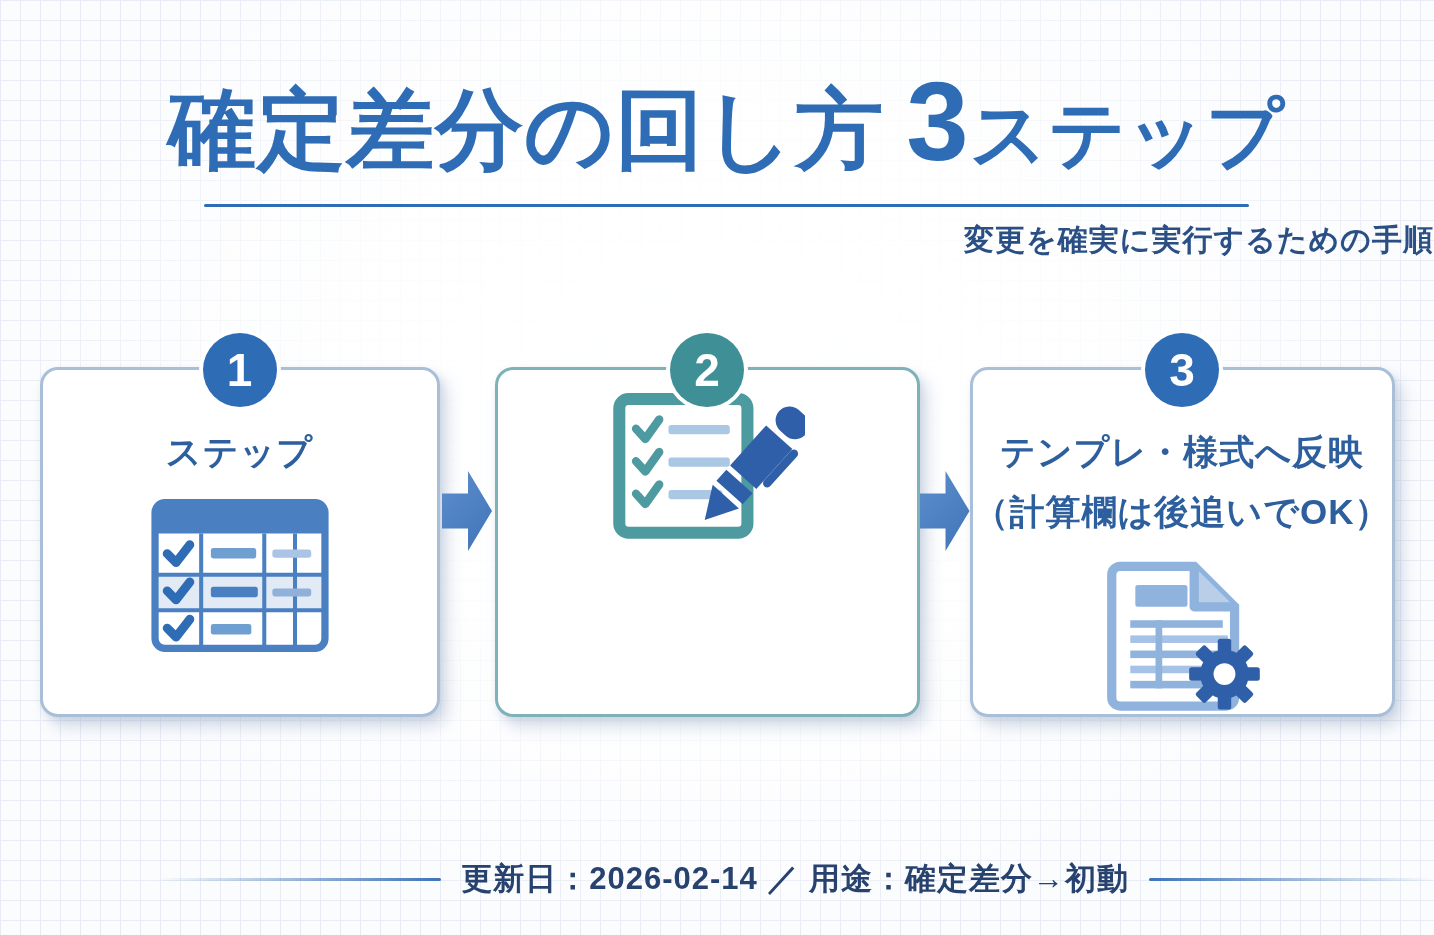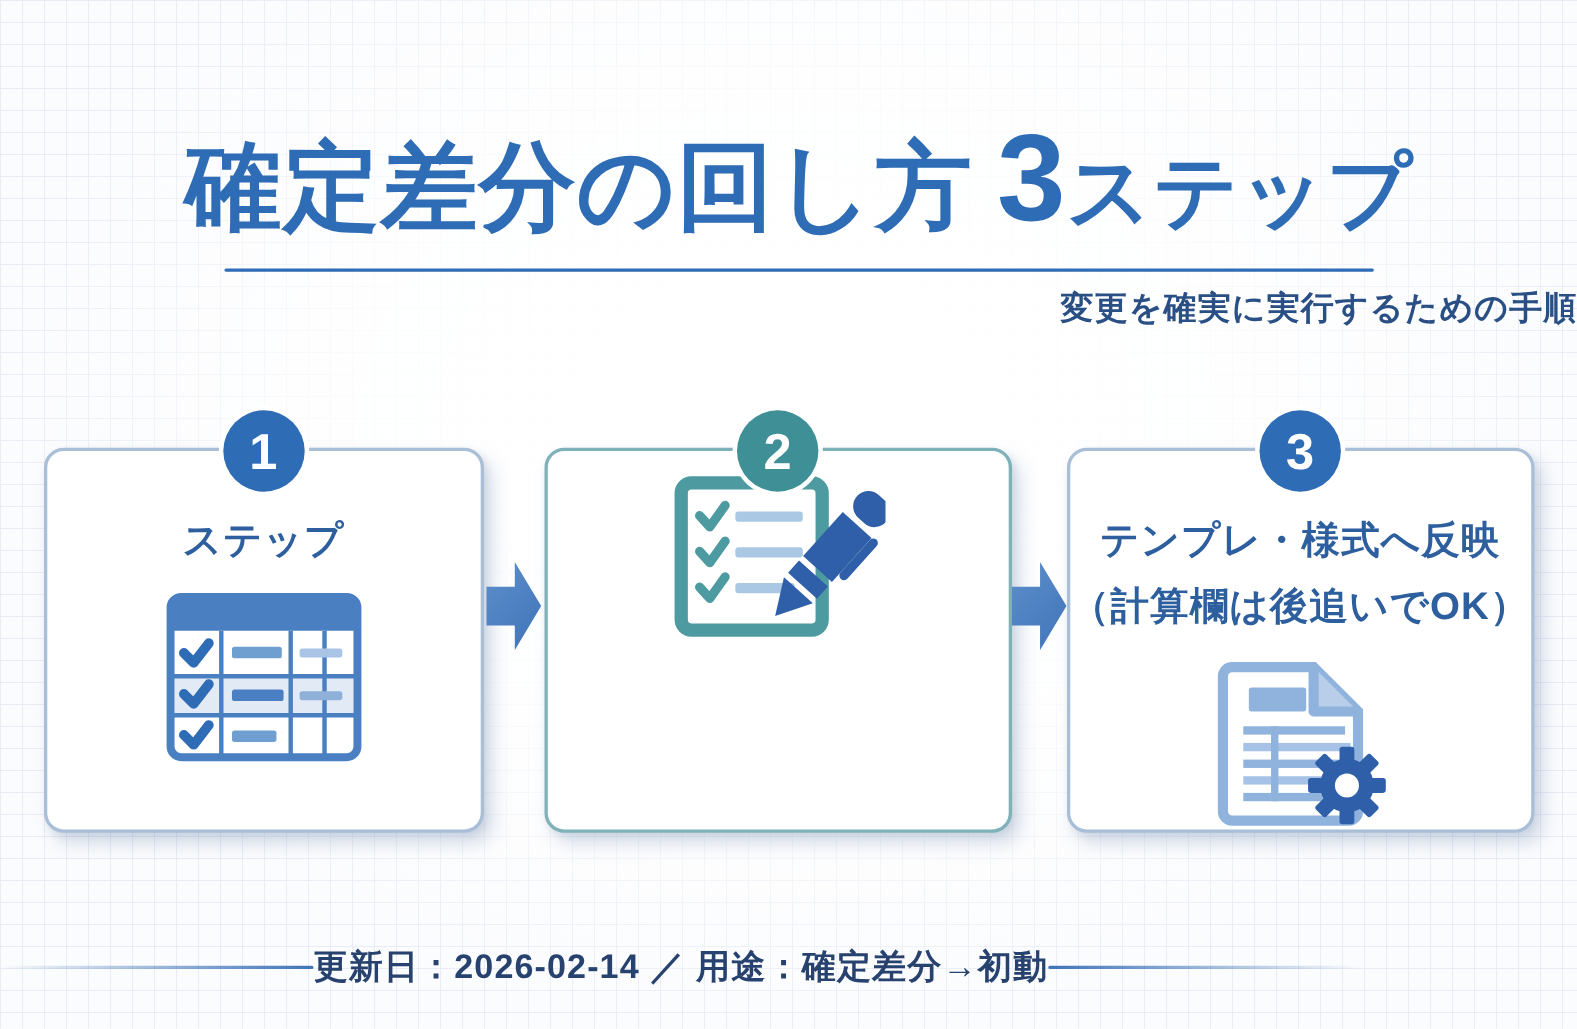--- a/index.html
+++ b/index.html
@@ -8,21 +8,21 @@
     font-family:"Liberation Sans","DejaVu Sans",sans-serif;
     background-color:#fbfcfe;
     background-image:
       radial-gradient(ellipse at 50% 42%, rgba(255,255,255,1) 0%, rgba(255,255,255,.85) 38%, rgba(255,255,255,0) 72%),
       linear-gradient(to right, #e8ecf5 1px, transparent 1px),
       linear-gradient(to bottom, #e8ecf5 1px, transparent 1px);
     background-size:100% 100%, 20px 20px, 20px 20px;
     overflow:hidden;
     position:relative;
   }
-  .header { text-align:center; padding-top:106px;margin-left:19px; }
+  .header { text-align:center; padding-top:66px;margin-left:19px; }
   .title { color:#2e6cb5; font-weight:900; letter-spacing:1px; line-height:1.0; white-space:nowrap; }
   .title .t-main   { font-size:88px; }
   .title .t-number { font-size:112px; margin-left:22px; }
   .title .t-suffix { font-size:76px; }
   .title-underline { width:1045px; height:3px; background:#2e6cb5; margin:26px auto 0; border-radius:2px; }
   .subtitle { margin-top:13px; font-size:30px; font-weight:800; color:#2a4f85; letter-spacing:1px;text-align:right; }
 
   .steps-row { display:flex; align-items:flex-start; justify-content:center; margin-top:106px; }
   .card {
     position:relative; height:350px; border-radius:18px; background:#fff;
@@ -47,21 +47,21 @@
   .card-icon { margin-top:16px; }
 
   .arrow-slot { width:55px; display:flex; justify-content:center; margin-top:104px; }
   .arrow-slot.slot-2 { width:50px; }
   .arrow {
     width:50px; height:80px;
     background:linear-gradient(135deg,#5e8fcc,#3f74b8);
     clip-path:polygon(0 28%, 52% 28%, 52% 0, 100% 50%, 52% 100%, 52% 72%, 0 72%);
   }
 
-  .footer { position:absolute; left:0; right:0; top:858px; display:flex; align-items:center; justify-content:flex-start; gap:0; }
+  .footer { position:absolute; left:0; right:0; top:858px; display:flex; align-items:center; justify-content:flex-end; gap:20px; }
   .footer-line { width:285px; height:3px; border-radius:2px; }
   .footer-line.left  { background:linear-gradient(to right, rgba(74,127,192,0), #3f74b8); }
   .footer-line.right { background:linear-gradient(to left,  rgba(74,127,192,0), #3f74b8); }
   .footer-text { font-size:31px; font-weight:800; color:#27426e; letter-spacing:1px; white-space:nowrap; }
 </style>
 </head>
 <body>
 
 <div class="header">
   <h1 class="title"><span class="t-main">確定差分の回し方</span><span class="t-number">3</span><span class="t-suffix">ステップ</span></h1>

